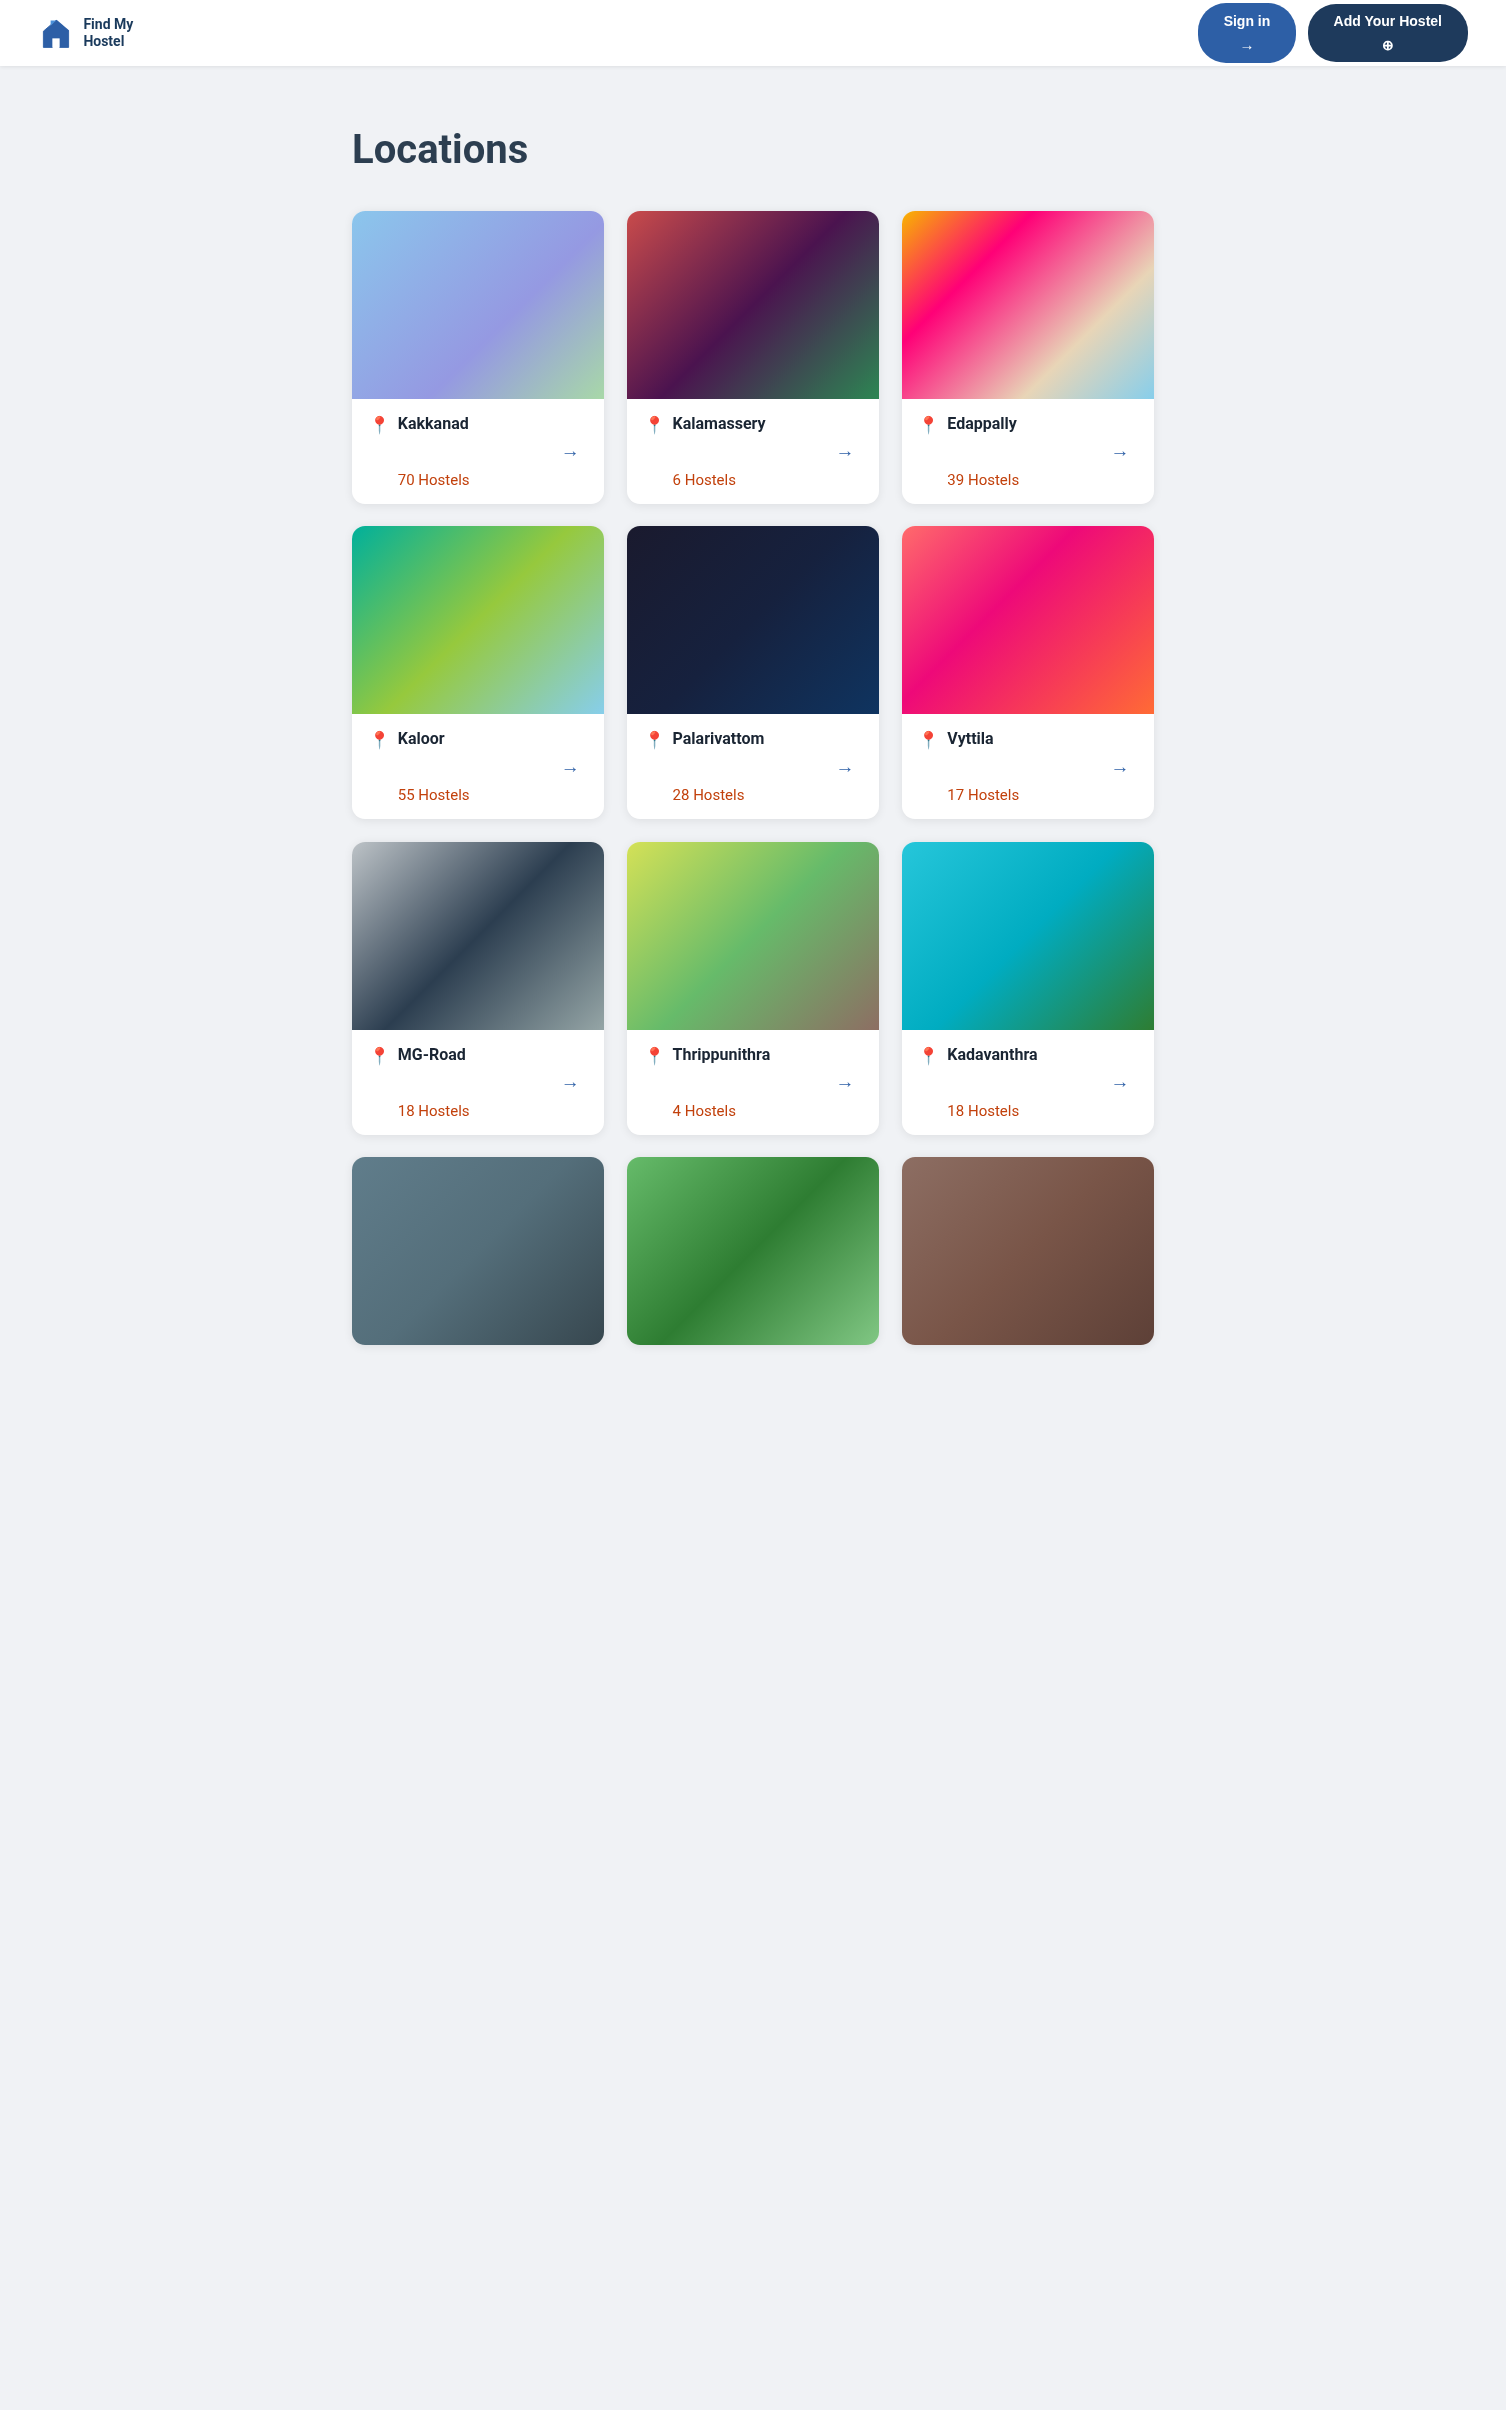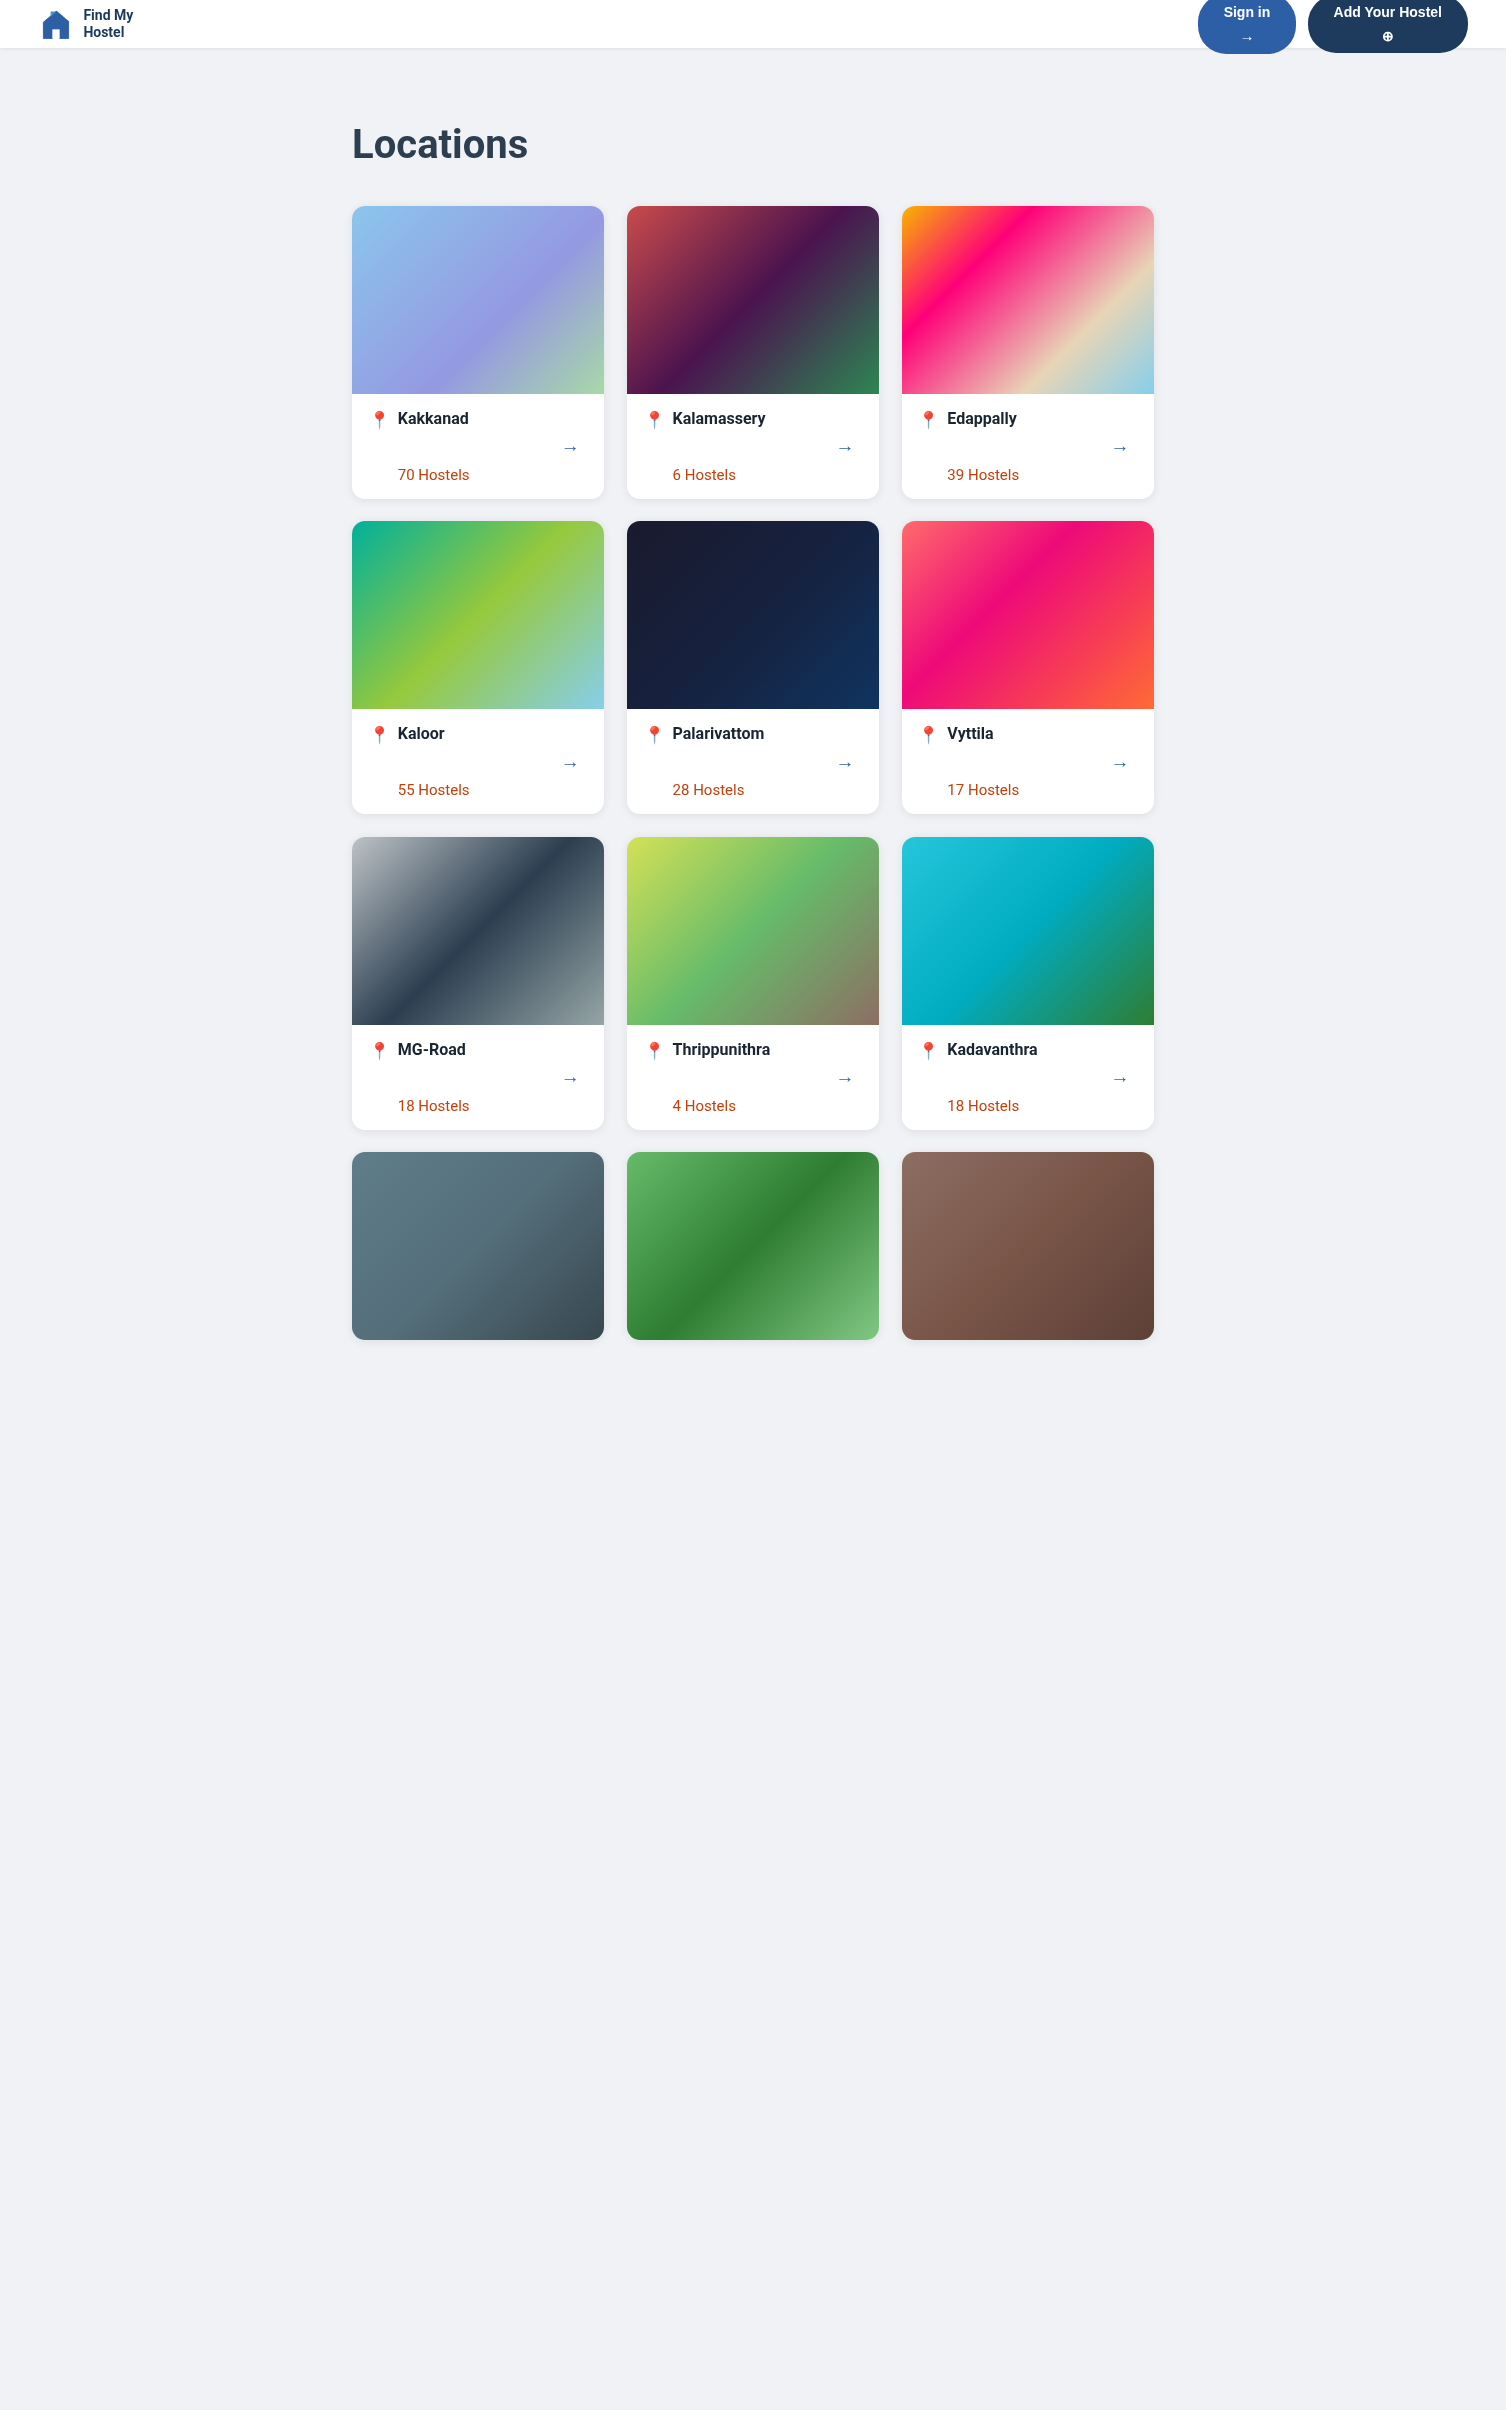--- a/index.html
+++ b/index.html
@@ -10,21 +10,21 @@
       min-height: 100vh;
     }
 
     
     header {
       background: #fff;
       display: flex;
       align-items: center;
       justify-content: space-between;
       padding: 0 38px;
-      height: 48px;
+      height: 66px;
       box-shadow: 0 0.9px 3.8px rgba(0,0,0,0.08);
     }
 
     .logo {
       display: flex;
       align-items: center;
       gap: 9.4px;
       cursor: pointer;
     }
 
@@ -71,21 +71,21 @@
       cursor: pointer;
       display: flex;
       align-items: center;
       gap: 7.5px;
       flex-direction: column;
     }
 
     
     main {
       max-width: 847px;
-      margin: 17px auto;
+      margin: 4px auto;
       padding: 56px 22.6px 56px;
     }
 
     .page-title {
       font-size: 40px;
       font-weight: 700;
       color: #2c3e50;
       margin-bottom: 38px;
     }
 

